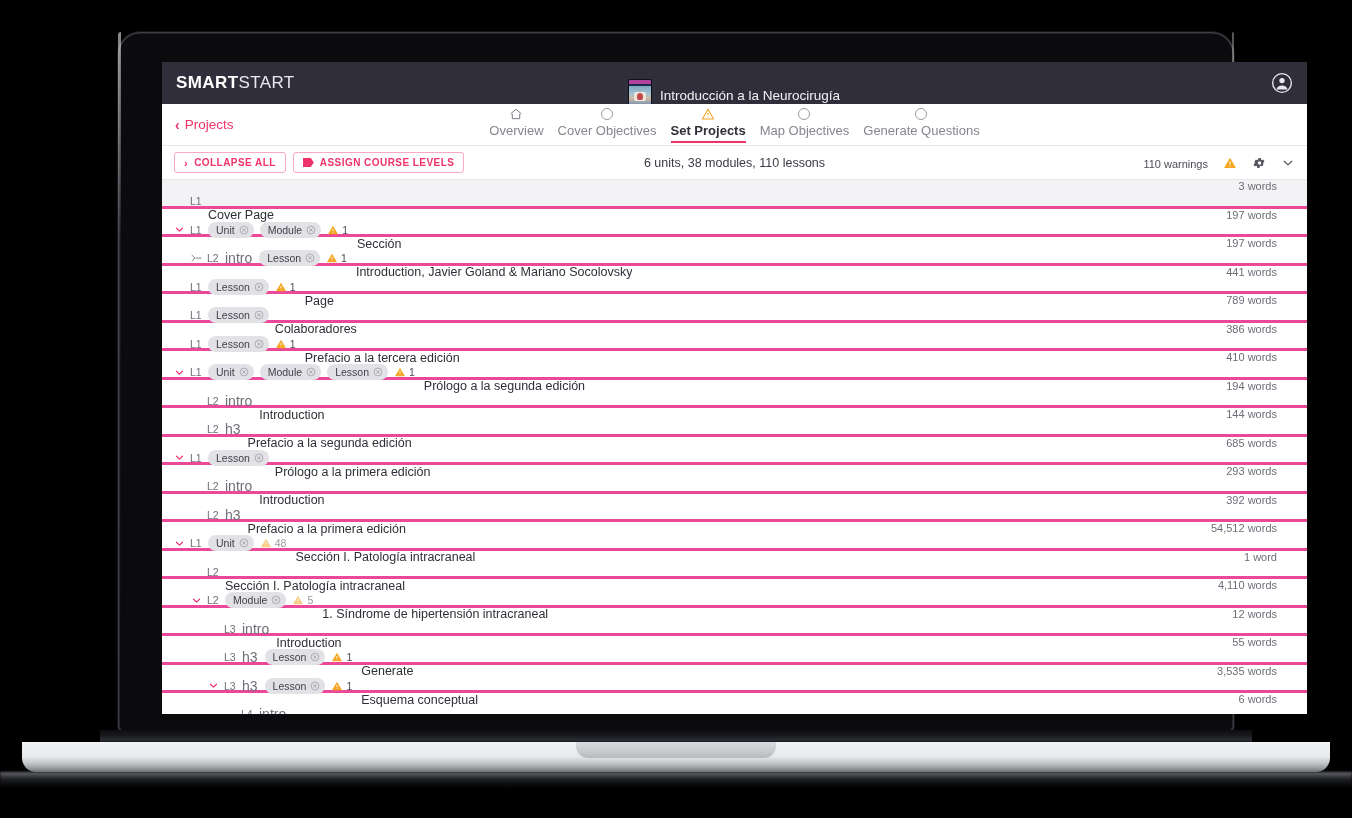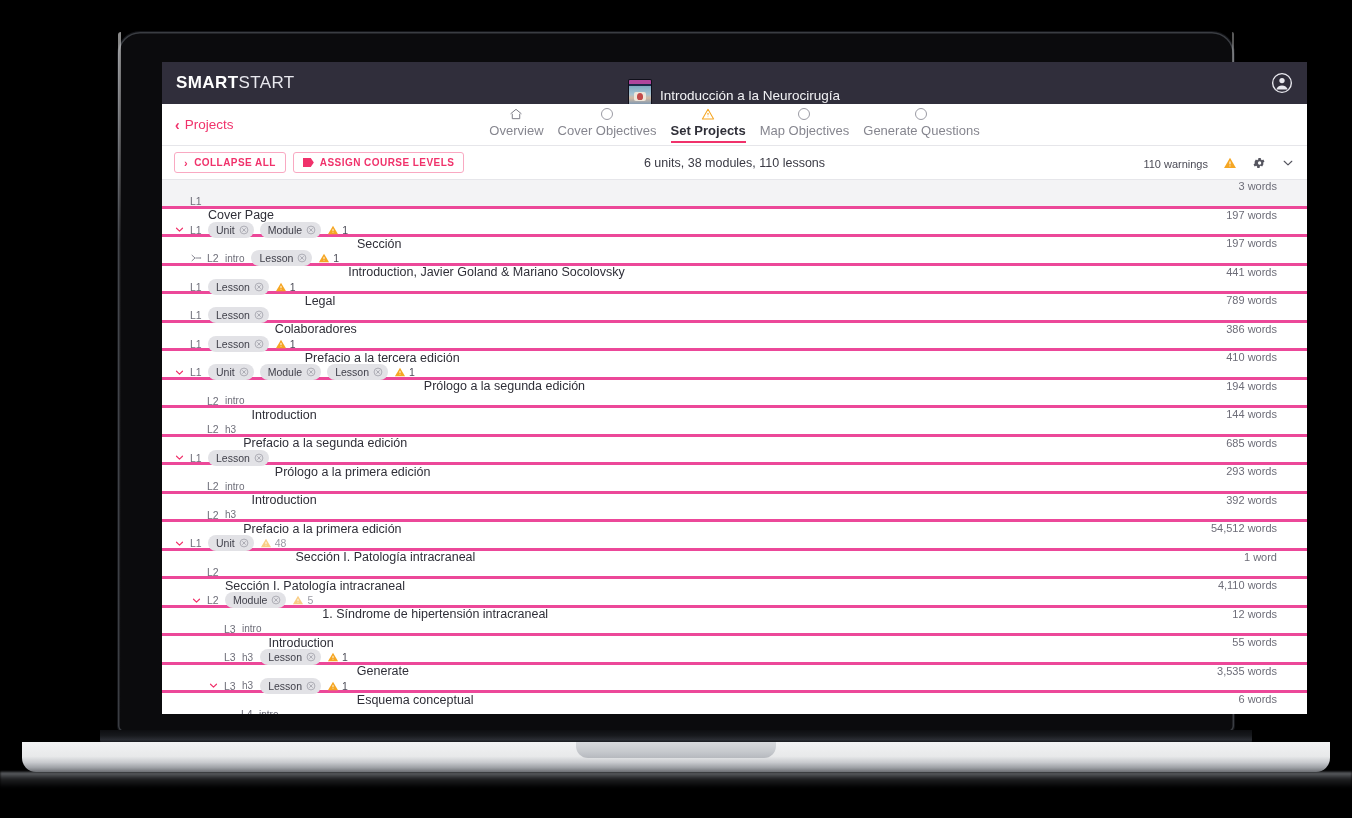--- a/index.html
+++ b/index.html
@@ -223,21 +223,21 @@
     display: flex; align-items: center; justify-content: center;
   }
   .exp-caret { width: 11px; height: 11px; display: block; cursor: pointer; }
   .drag-handle { width: 12px; height: 12px; display: block; cursor: grab; }
 
   .lvl {
     font-size: 10.5px; color: #6f6f7a; width: 18px;
     flex: 0 0 18px; text-align: left;
   }
   .htag {
-    font-size: 10px; color: #6f6f7a; margin-right: 7px; white-space: nowrap;
+    font-size: 14px; color: #6f6f7a; margin-right: 7px; white-space: nowrap;
   }
   .chip {
     display: inline-flex; align-items: center; gap: 4px;
     height: 16px; padding: 0 5px 0 8px;
     background: #e2e2e6; border-radius: 9px;
     font-size: 10.5px; color: #3f3f49;
     margin-right: 6px; white-space: nowrap; cursor: pointer;
   }
   .chip-x {
     width: 10px; height: 10px; display: inline-block; flex: 0 0 10px;
@@ -441,21 +441,21 @@
               </svg>
             </span>
             <span class="warn">
               <svg viewBox="0 0 24 24">
                 <path d="M12 3.4 22.1 20.5H1.9Z" fill="#f5a623"></path>
                 <rect x="11.1" y="9.4" width="1.8" height="5.2" rx=".8" fill="#fff"></rect>
                 <rect x="11.1" y="16" width="1.8" height="1.8" rx=".9" fill="#fff"></rect>
               </svg>
               <span class="warn-n">1</span>
             </span>
-            <span class="row-title">Legal</span>
+            <span class="row-title">Page</span>
           </div>
           <span class="row-words">441 words</span>
         </div>
         <div class="row">
           <div class="row-left" style="padding-left: 6px;">
             <div class="exp-cell"></div>
             <span class="lvl">L1</span>
             <span class="chip">
               <span>Lesson</span>
               <svg class="chip-x" viewBox="0 0 24 24">

